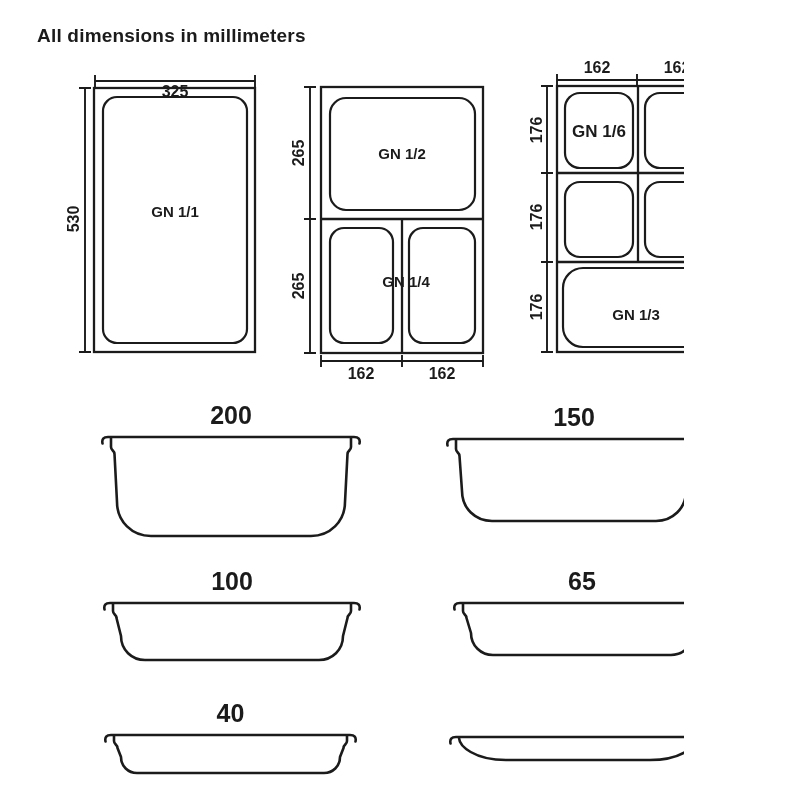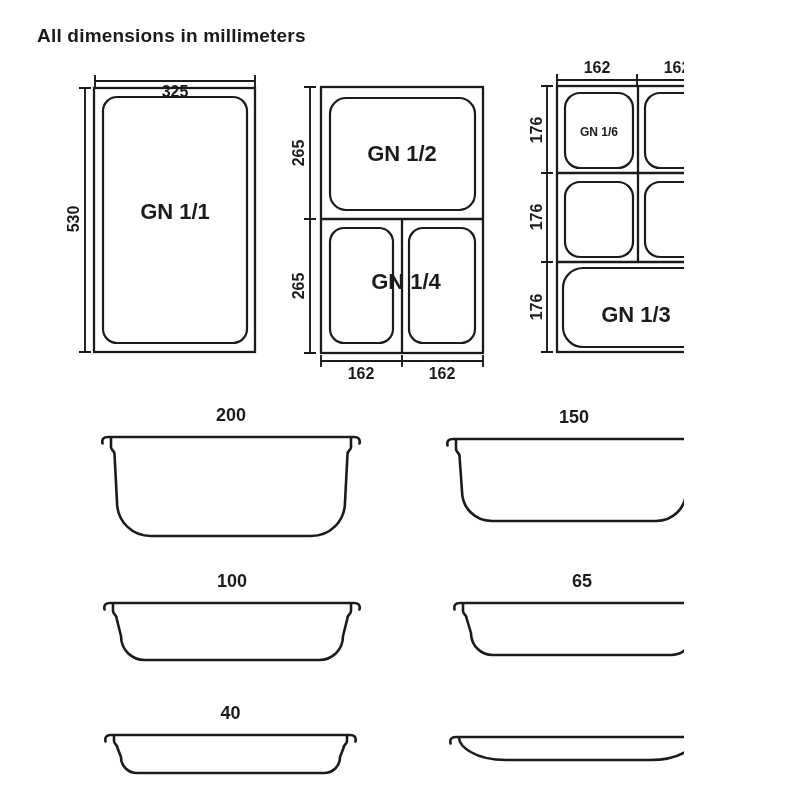--- a/index.html
+++ b/index.html
@@ -9,27 +9,27 @@
   }
   .abs{position:absolute;}
   .title{
     left:37px;top:25px;font-size:19px;font-weight:700;letter-spacing:0.2px;white-space:nowrap;
   }
   .dim-label{
     height:18px;line-height:18px;font-size:16px;font-weight:700;text-align:center;white-space:nowrap;
   }
   .rot{transform:rotate(-90deg);transform-origin:center center;width:80px;height:20px;line-height:20px;}
   .gn-label{
-    height:20px;line-height:20px;font-size:22px;font-weight:700;text-align:center;white-space:nowrap;
+    height:20px;line-height:20px;font-size:15px;font-weight:700;text-align:center;white-space:nowrap;
   }
-  .gn-label.sm{font-size:12px;}
+  .gn-label.sm{font-size:17px;}
   .pan{position:absolute;}
   .pan-label{
     position:absolute;left:0;top:0;width:100%;height:24px;line-height:24px;
-    font-size:18px;font-weight:700;text-align:center;
+    font-size:25px;font-weight:700;text-align:center;
   }
   svg{display:block;}
 </style>
 </head>
 <body>
 
 <div id="canvas">
 
   <div class="abs title">All dimensions in millimeters</div>
 

